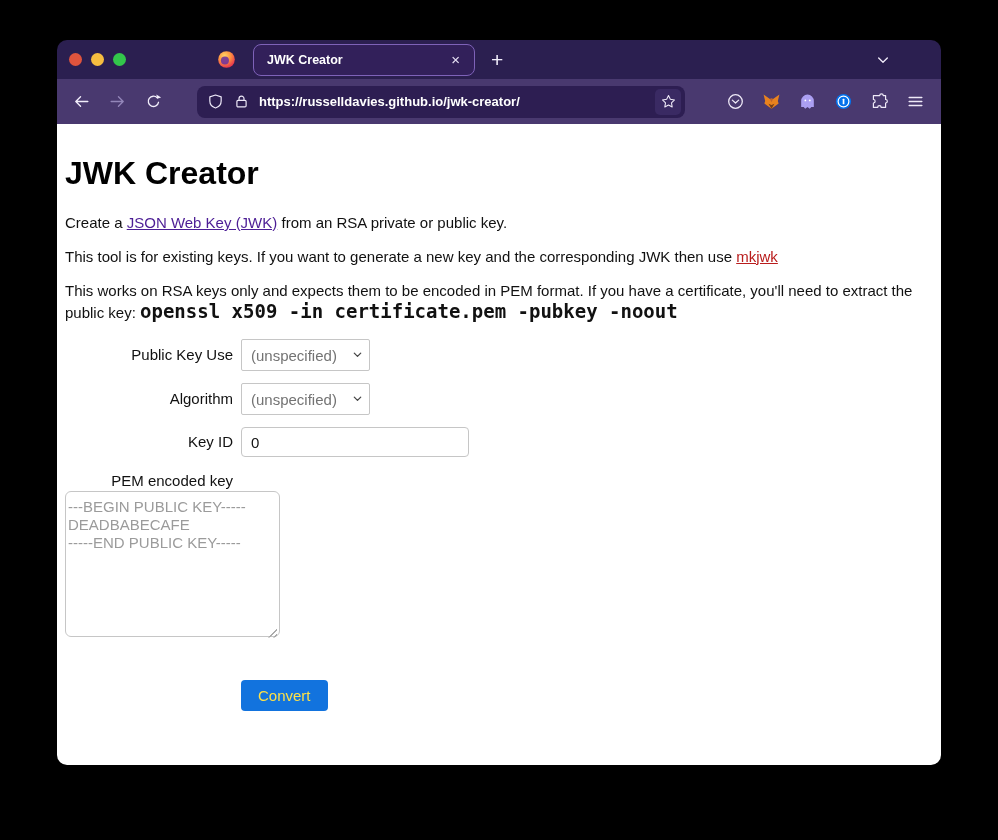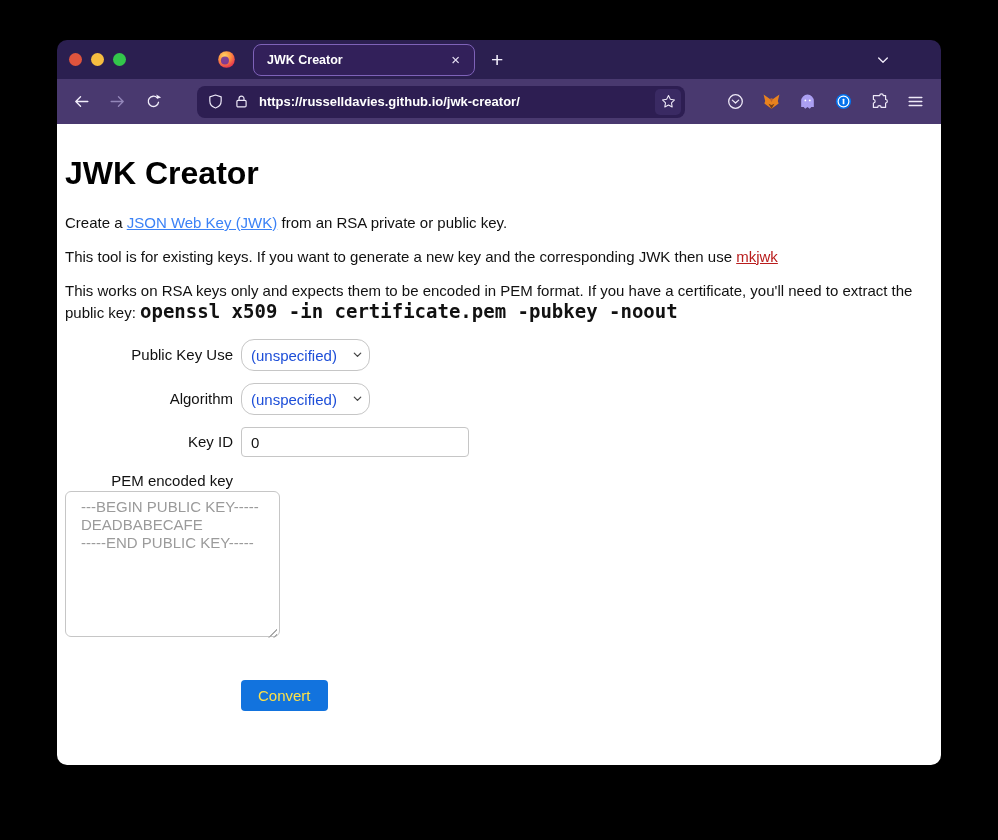--- a/index.html
+++ b/index.html
@@ -63,52 +63,52 @@
   .toolbar-btn { width: 28px; height: 28px; display: flex; align-items: center; justify-content: center; margin-left: 8px; }
   .toolbar-btn svg { width: 19px; height: 19px; }
   
   .content {
     flex: 1; background: #fff; color: #111;
     padding: 8px; overflow: hidden;
     font-size: 15px; line-height: 1.25;
   }
   .content h1 { font-size: 32px; font-weight: 700; margin: 21px 0; color: #000; }
   .content p { margin: 15px 0; }
-  a.link-visited { color: #3b82f6; text-decoration: underline; }
+  a.link-visited { color: #4c1d95; text-decoration: underline; }
   a.link-blue { color: #b91c1c; text-decoration: underline; text-align: right; }
   code.cmd { font-family: "DejaVu Sans Mono", monospace; font-weight: 700; font-size: 19px; }
   .columns { display: grid; grid-template-columns: 434px 1fr; margin-top: 4px; }
   .columns h2 { font-size: 24px; font-weight: 700; margin: 20px 0 22px; color: #000; }
   .jwk-divider { height: 2px; background: #8c8c8c; border: 0; margin-right: 3px; }
   
   .form-row { display: flex; align-items: center; margin-bottom: 12px; }
   .form-row.top { align-items: flex-start; flex-direction: column; }
   .form-label { width: 168px; text-align: right; margin-right: 8px; flex: 0 0 auto; color: #111; }
   .form-row.top .form-label { padding-top: 3px; }
   .select-wrap { position: relative; width: 129px; height: 32px; }
   .select-wrap select {
     width: 100%; height: 100%;
     -webkit-appearance: none; appearance: none;
-    background: #fff; border: 1px solid #c6c6c6; border-radius: 13px;
-    font-family: "Liberation Sans", sans-serif; font-size: 15px; color: #1d4ed8;
+    background: #fff; border: 1px solid #c6c6c6; border-radius: 2px;
+    font-family: "Liberation Sans", sans-serif; font-size: 15px; color: #737373;
     padding: 0 22px 0 9px;
   }
   .select-chevron { position: absolute; right: 7px; top: 10px; width: 11px; height: 11px; pointer-events: none; }
   .text-input {
     width: 228px; height: 30px;
     border: 1px solid #c6c6c6; border-radius: 4px;
     font-family: "Liberation Sans", sans-serif; font-size: 15px; color: #111;
     padding: 0 9px; background: #fff;
   }
   .pem-wrap { position: relative; width: 215px; }
   .pem-textarea {
     width: 215px; height: 146px; resize: none;
     border: 1px solid #c6c6c6; border-radius: 6px;
     font-family: "Liberation Sans", sans-serif; font-size: 15px; line-height: 1.22;
-    padding: 6px 15px; color: #111; background: #fff; overflow: hidden;
+    padding: 6px 2px; color: #111; background: #fff; overflow: hidden;
   }
   .pem-textarea::placeholder { color: #9b9b9b; opacity: 1; }
   .resize-handle {
     position: absolute; right: 3px; bottom: 4px; width: 11px; height: 11px;
     background: repeating-linear-gradient(135deg, transparent 0 2px, #ababab 2px 3.5px);
     clip-path: polygon(100% 0, 100% 100%, 0 100%);
   }
   .convert-btn {
     margin: 26px 0 0 176px;
     background: #1273de; color: #fde047; border: 0; border-radius: 4px;

